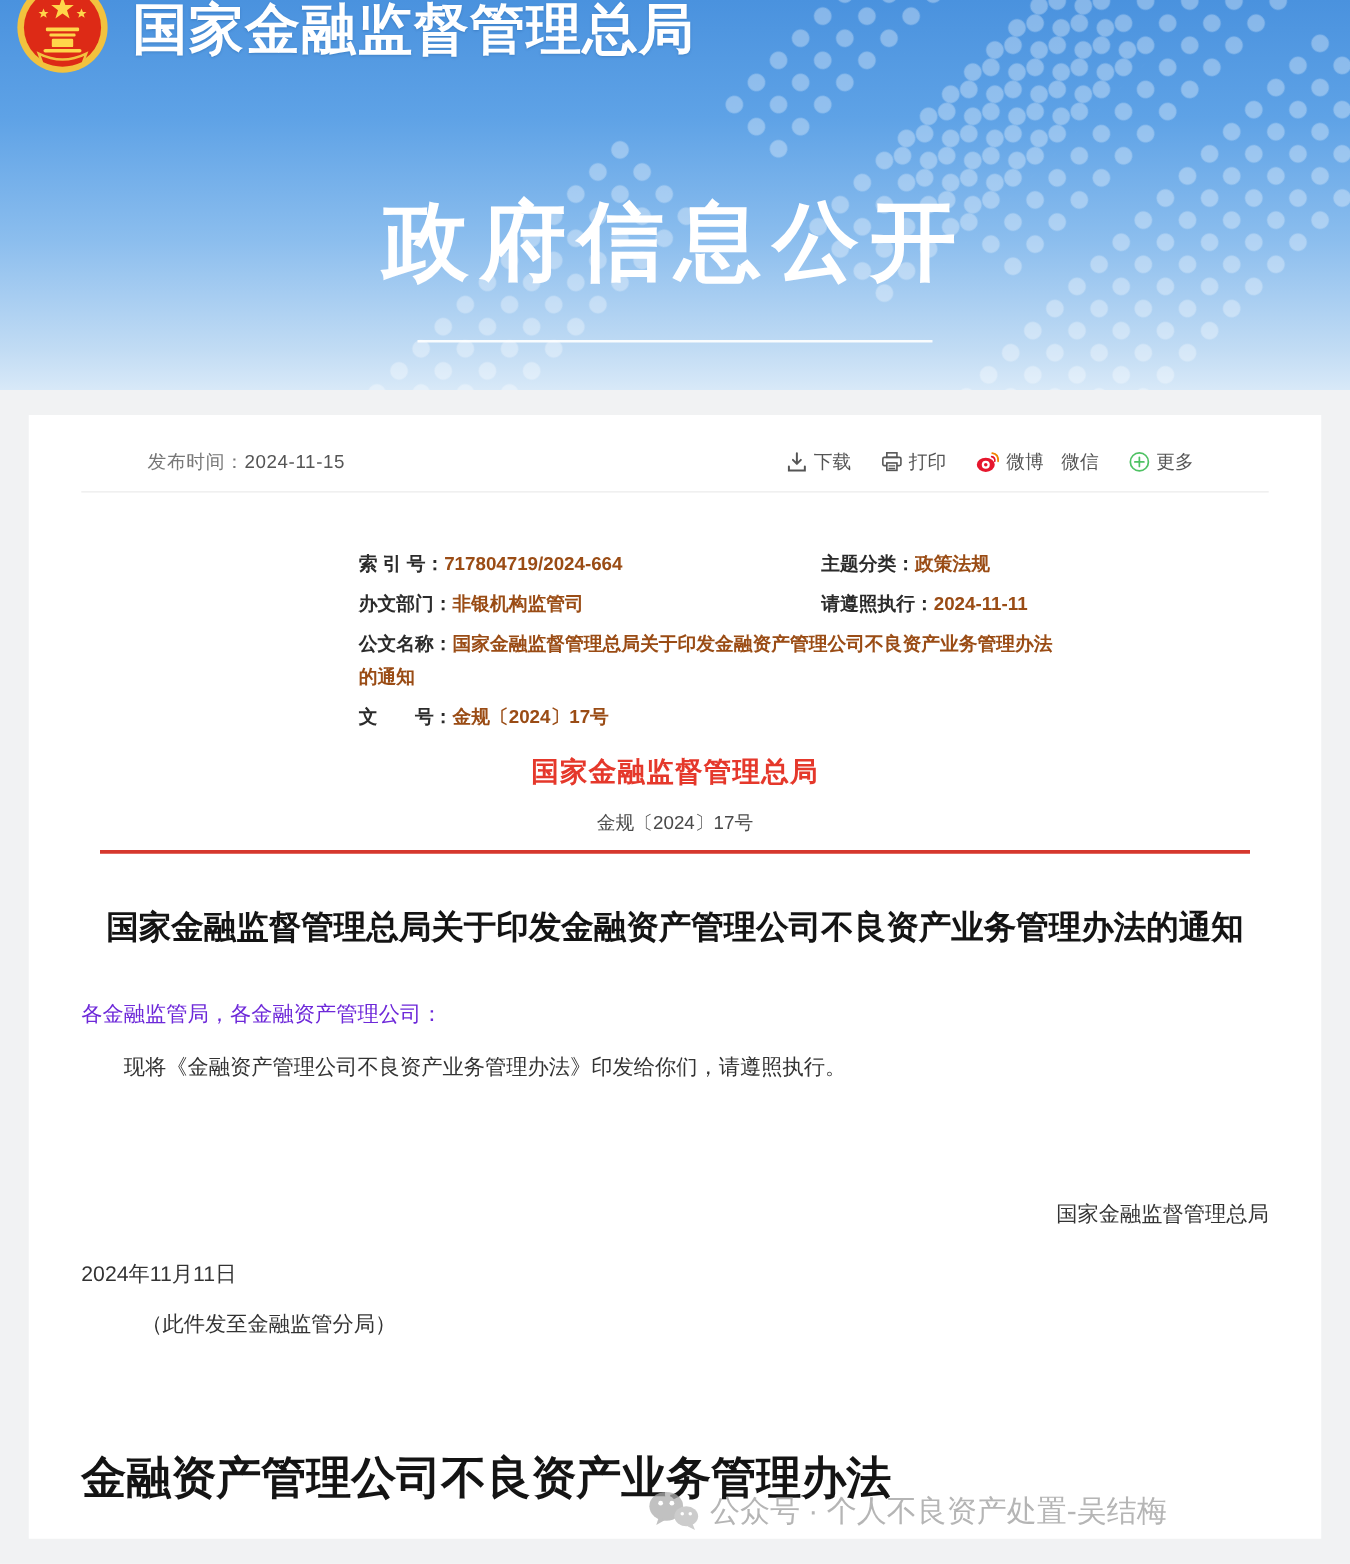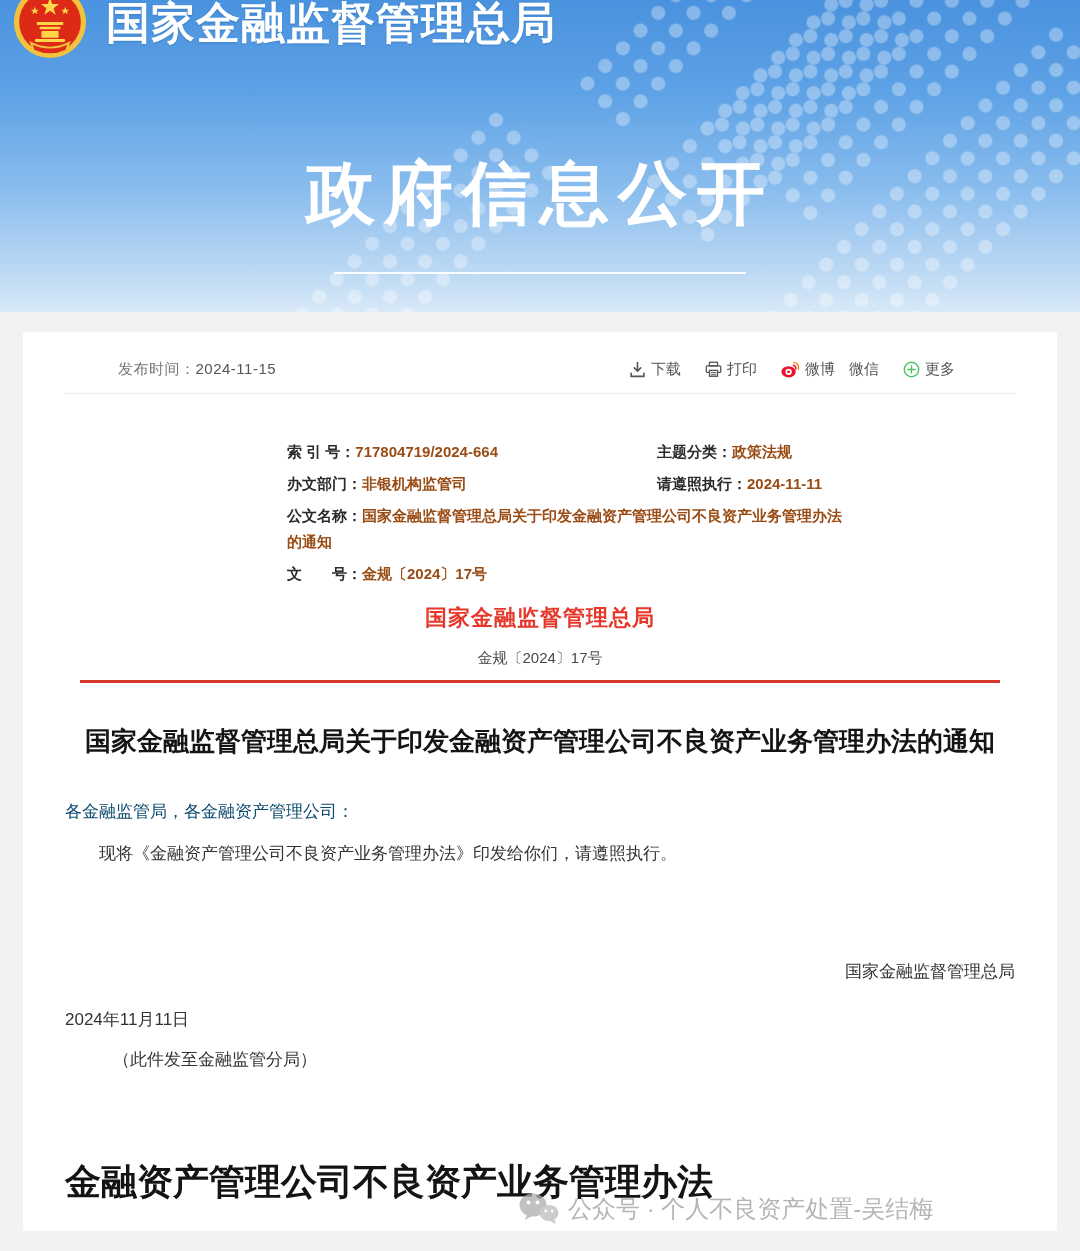--- a/index.html
+++ b/index.html
@@ -143,21 +143,21 @@
     text-align: center;
     font-size: 26px;
     line-height: 36px;
     font-weight: 700;
     color: #141414;
   }
   .para-salutation {
     margin-top: 40px;
     font-size: 17px;
     line-height: 26px;
-    color: #0c4a6e;
+    color: #6d28d9;
   }
   .para-body {
     margin-top: 16px;
     font-size: 17px;
     line-height: 26px;
     color: #333;
     text-indent: 2em;
   }
   .signature {
     margin-top: 92px;

